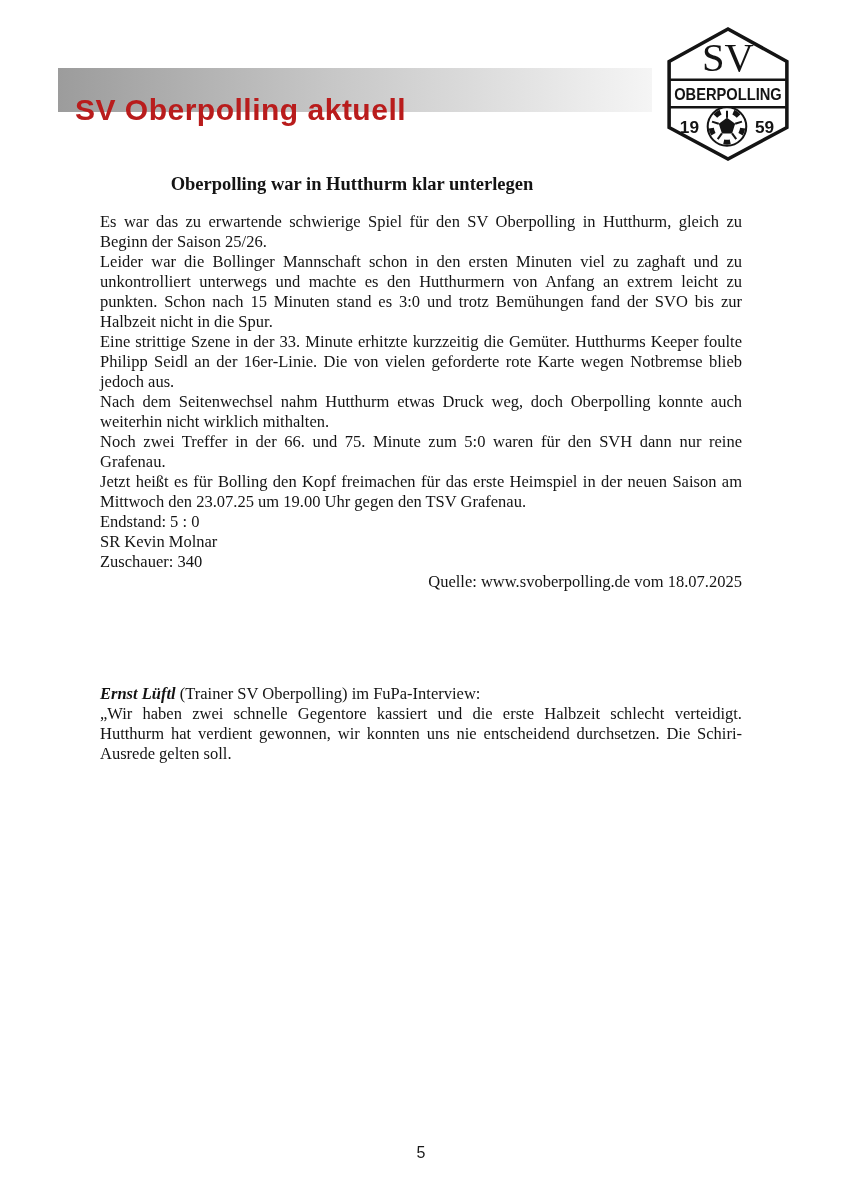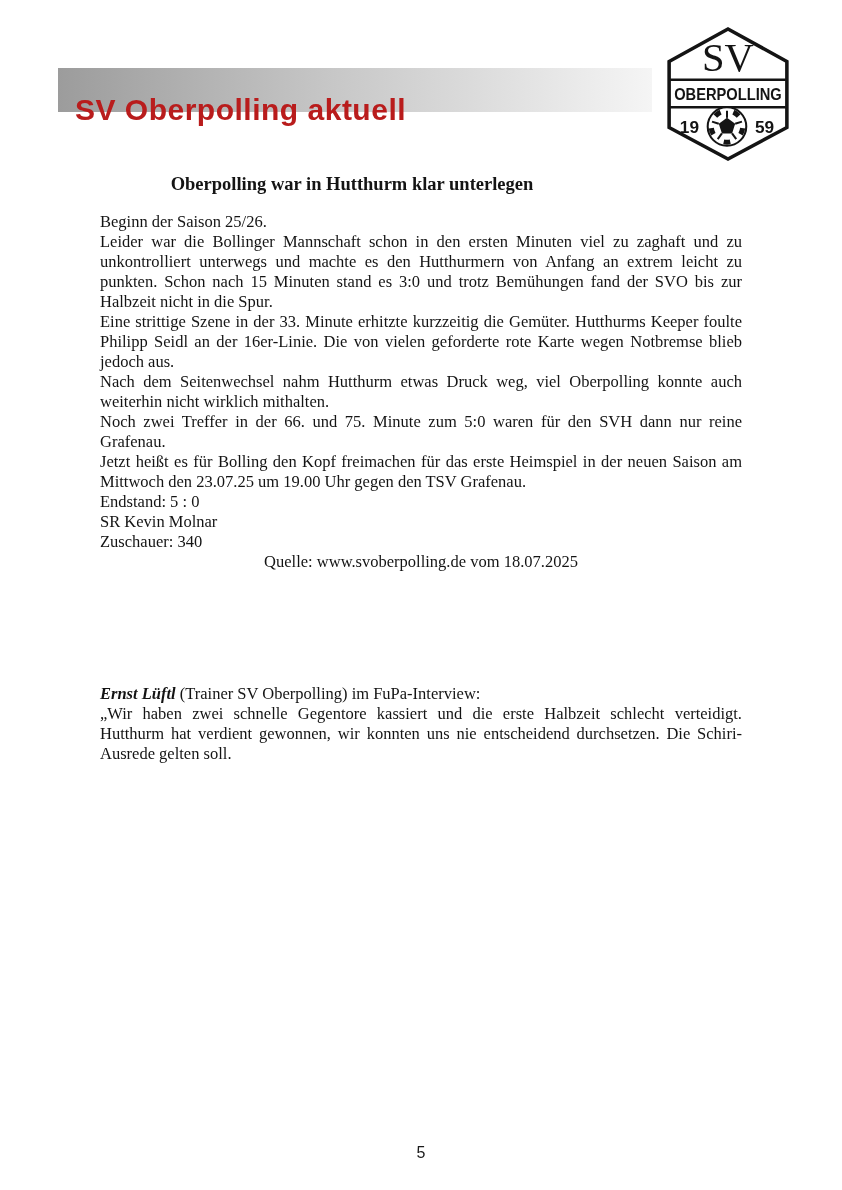--- a/index.html
+++ b/index.html
@@ -56,21 +56,21 @@
     width: 642px;
     font-size: 16.5px;
   }
   .ln {
     height: 20px;
     line-height: 20px;
     white-space: pre-wrap;
   }
   .ln.j { text-align: justify; text-align-last: justify; }
   .ln.l { text-align: left; }
-  .ln.r { text-align: center; font-family: Liberation Serif, serif; }
+  .ln.r { text-align: right; font-family: Liberation Serif, serif; }
   .ln b { font-weight: bold; font-style: italic; }
   .page-number {
     position: absolute;
     left: 0; top: 1144px;
     width: 842px;
     text-align: center;
     font-family: "Liberation Sans", sans-serif;
     font-size: 16px;
     color: #1a1a1a;
   }
@@ -108,29 +108,30 @@
         <path d="M 3.22 15.16 A 15.5 15.5 0 0 1 -3.22 15.16"></path>
         <path d="M -13.42 7.75 A 15.5 15.5 0 0 1 -15.42 1.62"></path>
         <path d="M -11.52 -10.37 A 15.5 15.5 0 0 1 -6.30 -14.16"></path>
       </g>
     </g>
   </svg>
 
   <div class="article-title">Oberpolling war in Hutthurm klar unterlegen</div>
 
   <div class="article-body">
+      <div class="ln j">Es war das zu erwartende schwierige Spiel für den SV Oberpolling in Hutthurm, gleich zu</div>
       <div class="ln l">Beginn der Saison 25/26.</div>
       <div class="ln j">Leider war die Bollinger Mannschaft schon in den ersten Minuten viel zu zaghaft und zu</div>
       <div class="ln j">unkontrolliert unterwegs und machte es den Hutthurmern von Anfang an extrem leicht zu</div>
       <div class="ln j">punkten. Schon nach 15 Minuten stand es 3:0 und trotz Bemühungen fand der SVO bis zur</div>
       <div class="ln l">Halbzeit nicht in die Spur.</div>
       <div class="ln j">Eine strittige Szene in der 33. Minute erhitzte kurzzeitig die Gemüter. Hutthurms Keeper foulte</div>
       <div class="ln j">Philipp Seidl an der 16er-Linie. Die von vielen geforderte rote Karte wegen Notbremse blieb</div>
       <div class="ln l">jedoch aus.</div>
-      <div class="ln j">Nach dem Seitenwechsel nahm Hutthurm etwas Druck weg, viel Oberpolling konnte auch</div>
+      <div class="ln j">Nach dem Seitenwechsel nahm Hutthurm etwas Druck weg, doch Oberpolling konnte auch</div>
       <div class="ln l">weiterhin nicht wirklich mithalten.</div>
       <div class="ln j">Noch zwei Treffer in der 66. und 75. Minute zum 5:0 waren für den SVH dann nur reine</div>
       <div class="ln l">Grafenau.</div>
       <div class="ln j">Jetzt heißt es für Bolling den Kopf freimachen für das erste Heimspiel in der neuen Saison am</div>
       <div class="ln l">Mittwoch den 23.07.25 um 19.00 Uhr gegen den TSV Grafenau.</div>
       <div class="ln l">Endstand: 5 : 0</div>
       <div class="ln l">SR Kevin Molnar</div>
       <div class="ln l">Zuschauer: 340</div>
       <div class="ln r">Quelle: www.svoberpolling.de vom 18.07.2025</div>
     </div>

